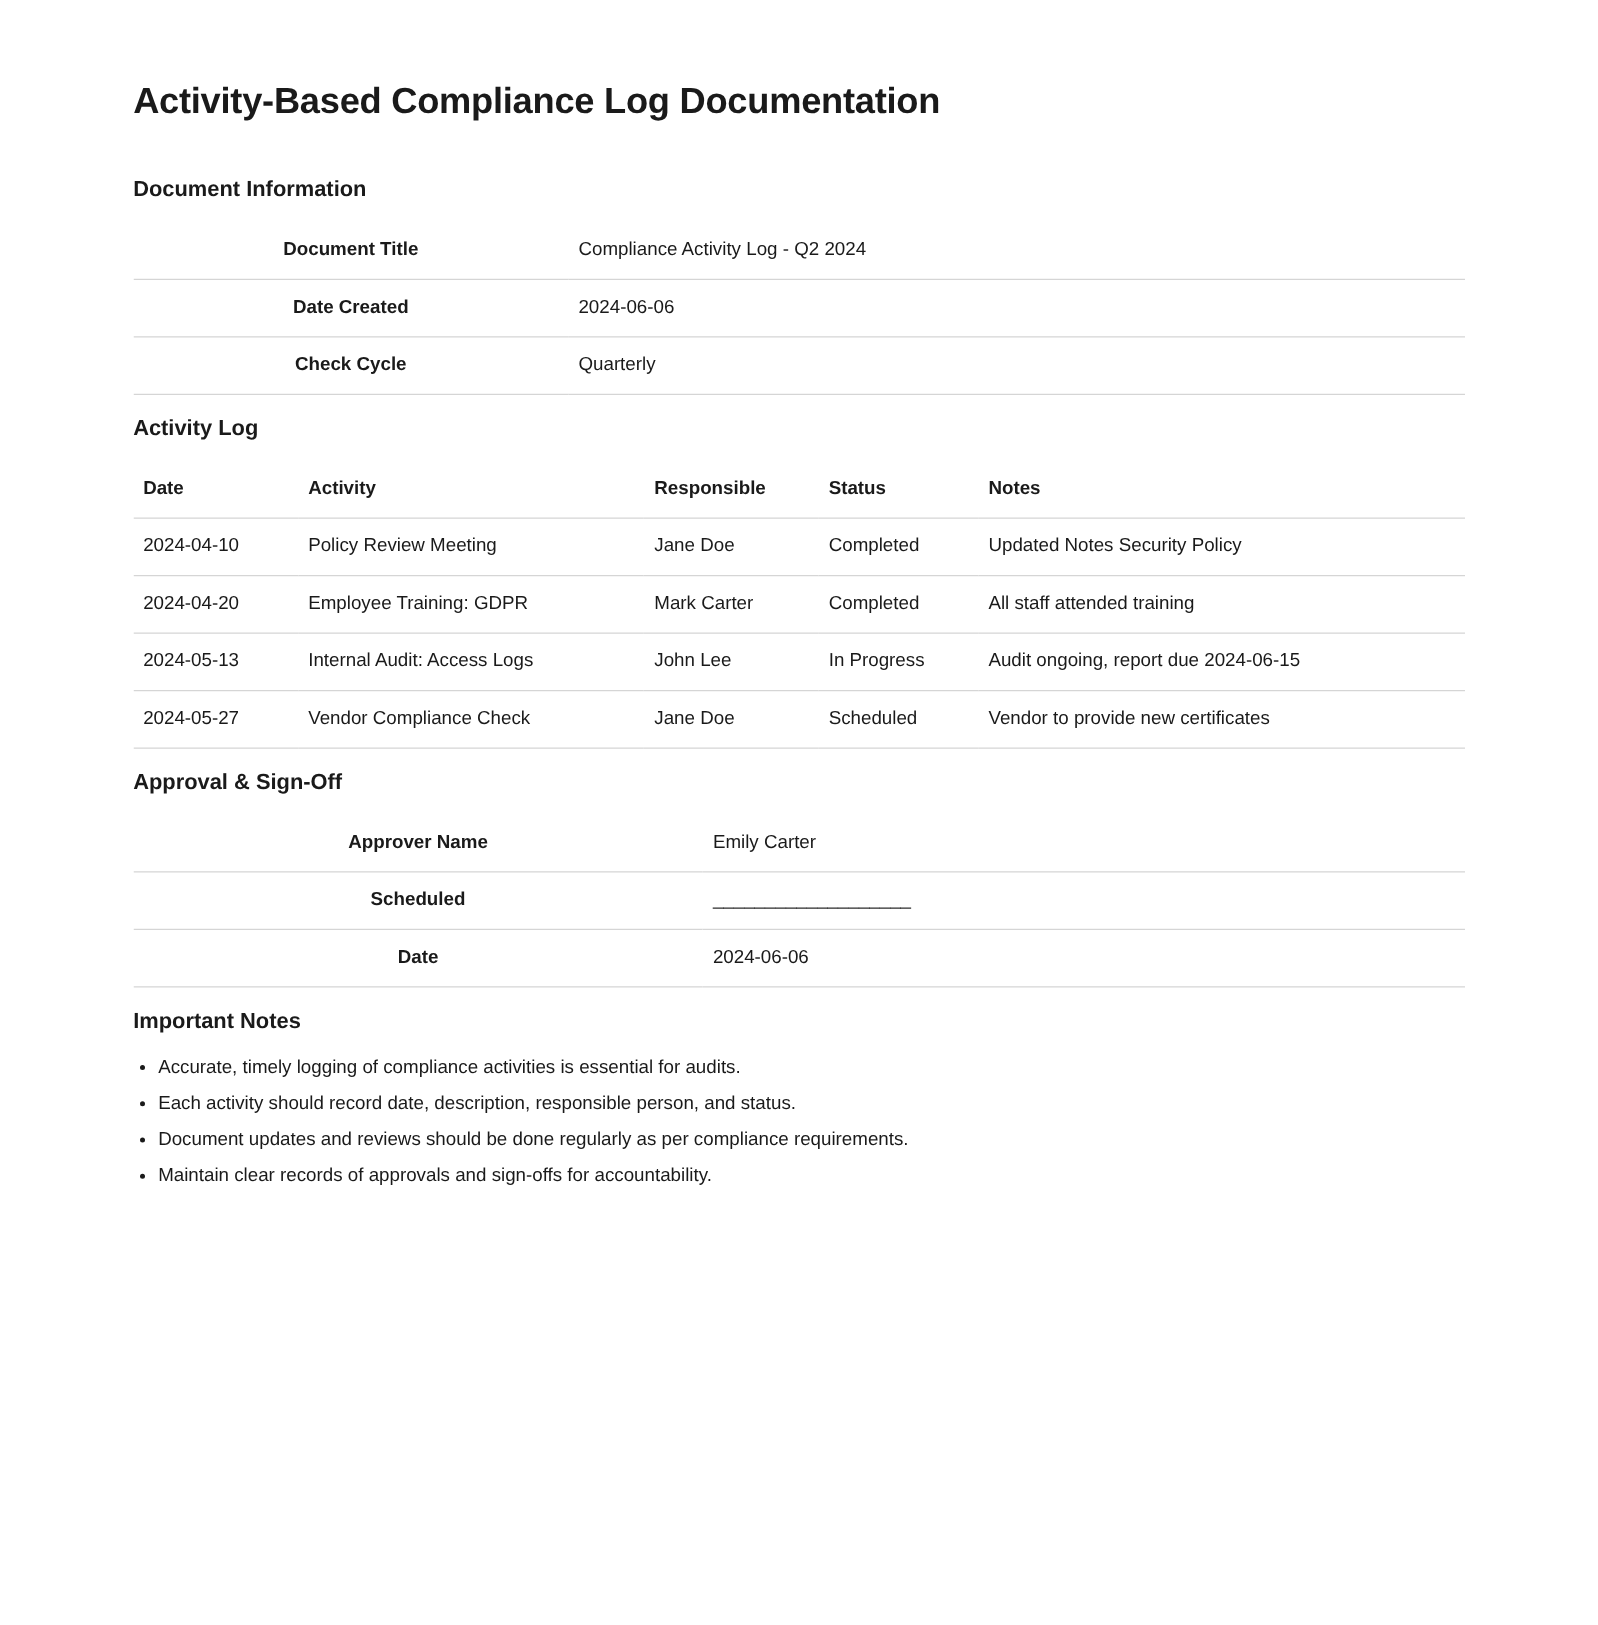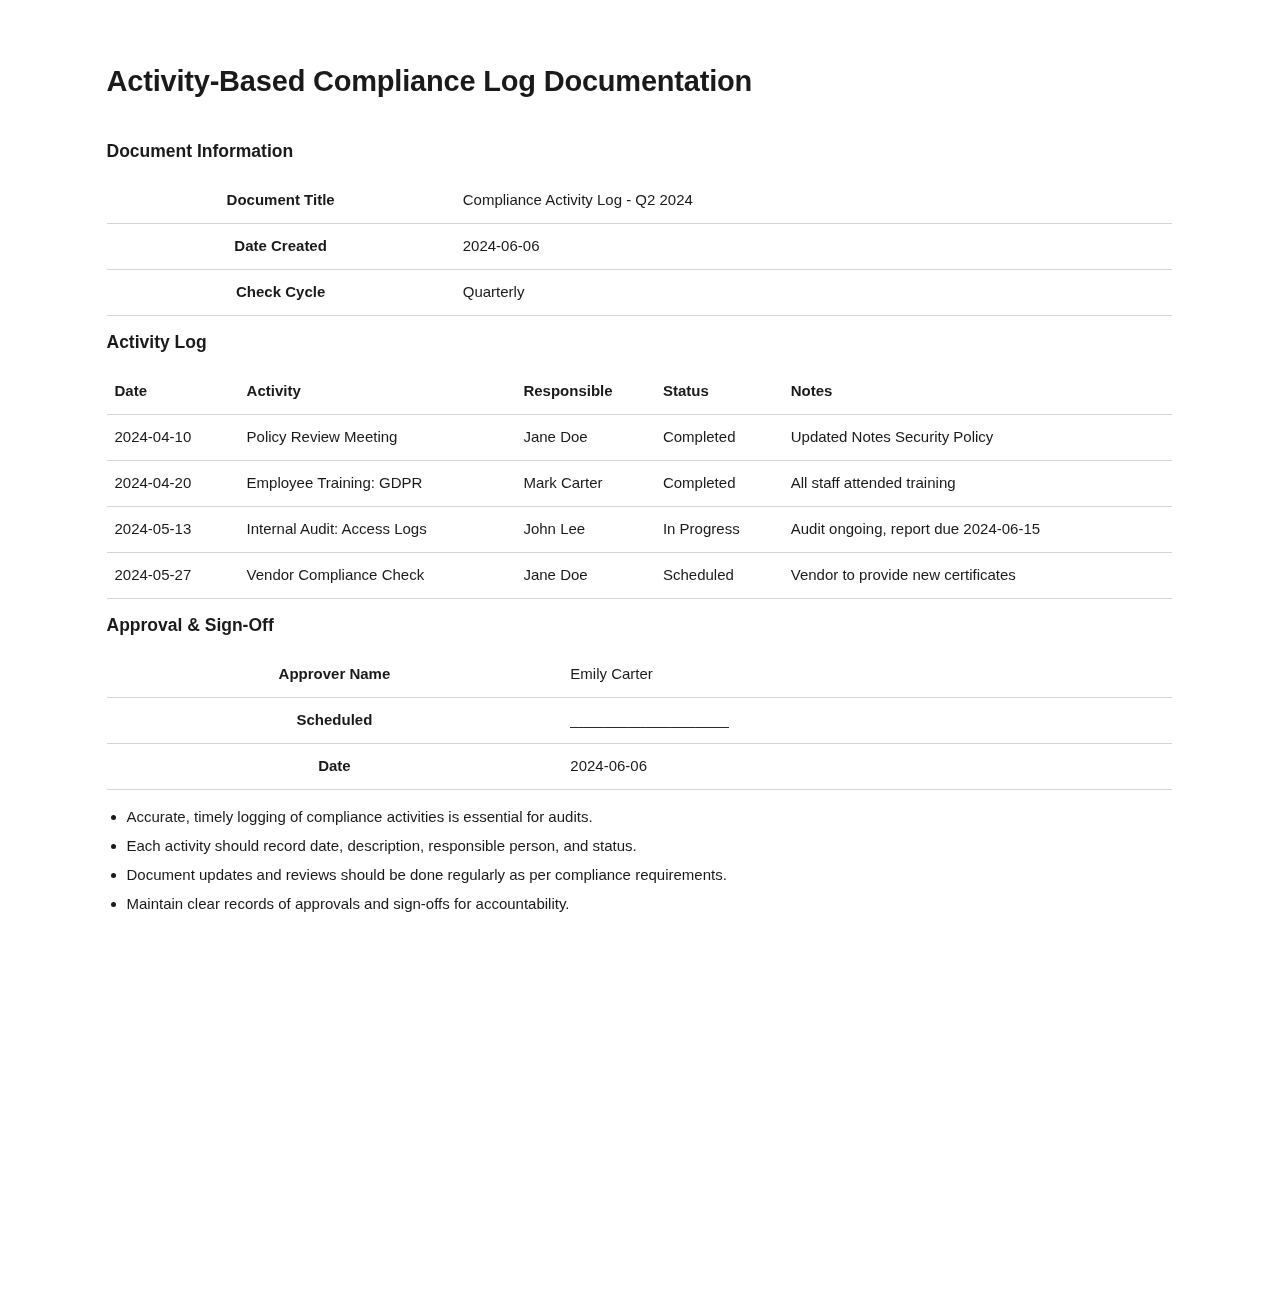--- a/index.html
+++ b/index.html
@@ -171,20 +171,21 @@
         </tr>
         <tr>
           <td class="kv-label">Date</td>
           <td>2024-06-06</td>
         </tr>
       </tbody>
     </table>
   </section>
 
   <section>
+    <h2 class="section-heading">Important Notes</h2>
     <ul class="notes-list">
       <li>Accurate, timely logging of compliance activities is essential for audits.</li>
       <li>Each activity should record date, description, responsible person, and status.</li>
       <li>Document updates and reviews should be done regularly as per compliance requirements.</li>
       <li>Maintain clear records of approvals and sign-offs for accountability.</li>
     </ul>
   </section>
 
 </div>
 

